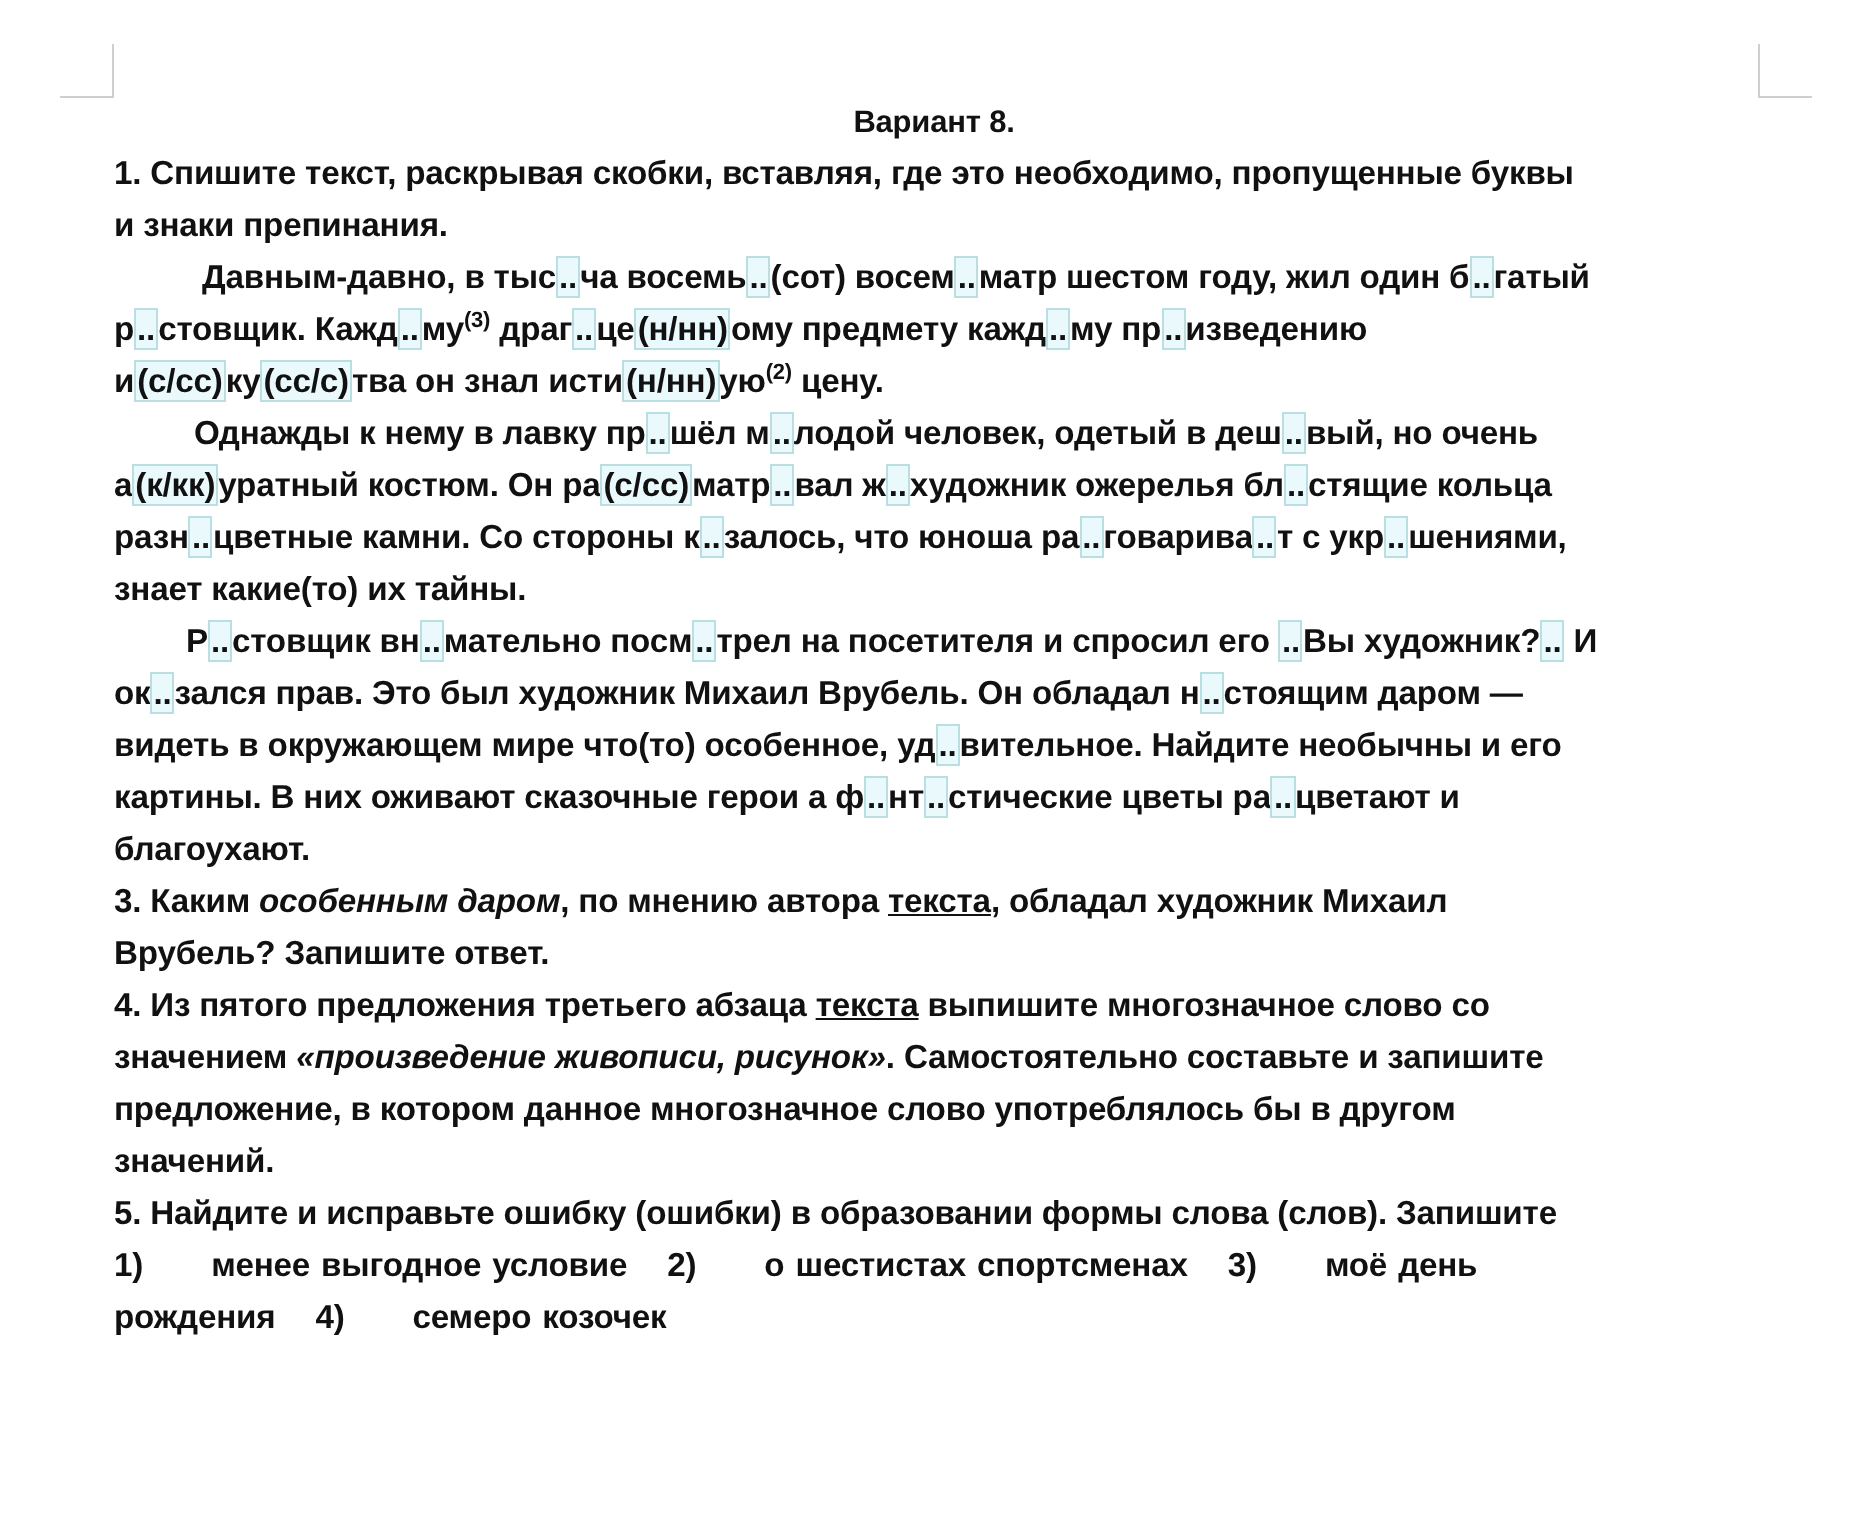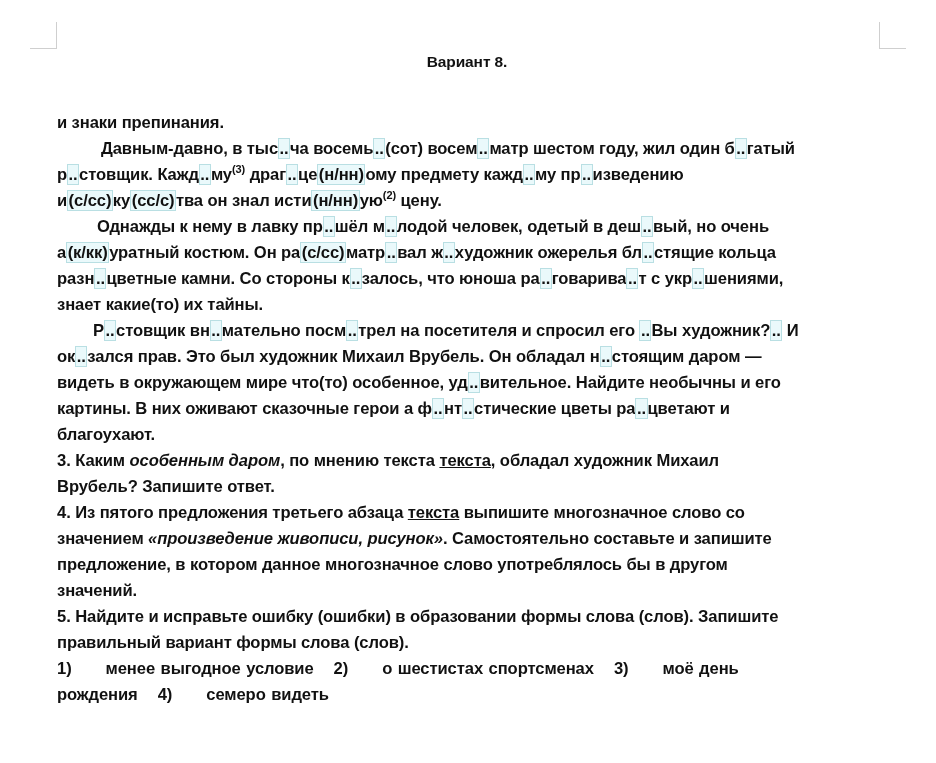--- a/index.html
+++ b/index.html
@@ -2,21 +2,21 @@
 <html><head>
 <meta charset="utf-8">
 <style>
   html, body { margin:0; padding:0; background:#ffffff; }
   body { width:936px; height:763px; position:relative; overflow:hidden;
          font-family:"Liberation Sans", "DejaVu Sans", sans-serif; color:#111111; }
   .corner { position:absolute; width:26px; height:26px; border-color:#cfcfcf; border-style:solid; border-width:0; }
   .corner-tl { left:30px; top:22px; border-right-width:1px; border-bottom-width:1px; }
   .corner-tr { left:879px; top:22px; border-left-width:1px; border-bottom-width:1px; }
   .page { position:absolute; left:57px; top:52px; width:820px; font-weight:bold; font-size:16.6px; line-height:26px; letter-spacing:-0.1px; }
-  .title { text-align:center; font-size:15.5px; line-height:20px; margin-bottom:12px; }
+  .title { text-align:center; font-size:15.5px; line-height:20px; margin-bottom:2px; }
   .p { margin:0; }
   .indent1 { text-indent:44px; }
   .indent2 { text-indent:40px; }
   .indent3 { text-indent:36px; }
   .gap { display:inline-block; background:#eaf9fb; border:1px solid #b9dfe3; padding:0 0.5px; line-height:19px; text-indent:0; }
   sup { font-size:11px; line-height:0; }
   .it { font-style:italic; }
   .u { text-decoration:underline; }
   .opt { word-spacing:1px; }
   .sp { display:inline-block; width:34px; }
@@ -25,21 +25,21 @@
 </head>
 <body>
 
 <div class="corner corner-tl"></div>
 <div class="corner corner-tr"></div>
 
 <div class="page">
   <div class="title">Вариант 8.</div>
 
   <div class="p">
-    <br>
+    <span>1. Спишите текст, раскрывая скобки, вставляя, где это необходимо, пропущенные буквы</span><br>
     <span>и знаки препинания.</span>
   </div>
 
   <div class="p indent1">
     <span>Давным-давно, в тыс</span><span class="gap">..</span><span>ча восемь</span><span class="gap">..</span><span>(сот) восем</span><span class="gap">..</span><span>матр шестом году, жил один б</span><span class="gap">..</span><span>гатый</span><br>
     <span>р</span><span class="gap">..</span><span>стовщик. Кажд</span><span class="gap">..</span><span>му</span><sup>(3)</sup><span> драг</span><span class="gap">..</span><span>це</span><span class="gap">(н/нн)</span><span>ому предмету кажд</span><span class="gap">..</span><span>му пр</span><span class="gap">..</span><span>изведению</span><br>
     <span>и</span><span class="gap">(с/сс)</span><span>ку</span><span class="gap">(сс/с)</span><span>тва он знал исти</span><span class="gap">(н/нн)</span><span>ую</span><sup>(2)</sup><span> цену.</span>
   </div>
 
   <div class="p indent2">
@@ -52,33 +52,32 @@
   <div class="p indent3">
     <span>Р</span><span class="gap">..</span><span>стовщик вн</span><span class="gap">..</span><span>мательно посм</span><span class="gap">..</span><span>трел на посетителя и спросил его </span><span class="gap">..</span><span>Вы художник?</span><span class="gap">..</span><span> И</span><br>
     <span>ок</span><span class="gap">..</span><span>зался прав. Это был художник Михаил Врубель. Он обладал н</span><span class="gap">..</span><span>стоящим даром —</span><br>
     <span>видеть в окружающем мире что(то) особенное, уд</span><span class="gap">..</span><span>вительное. Найдите необычны и его</span><br>
     <span>картины. В них оживают сказочные герои а ф</span><span class="gap">..</span><span>нт</span><span class="gap">..</span><span>стические цветы ра</span><span class="gap">..</span><span>цветают и</span><br>
     <span>благоухают.</span>
   </div>
 
 
   <div class="p">
-    <span>3. Каким </span><span class="it">особенным даром</span><span>, по мнению текста </span><span class="u">текста</span><span>, обладал художник Михаил</span><br>
+    <span>3. Каким </span><span class="it">особенным даром</span><span>, по мнению автора </span><span class="u">текста</span><span>, обладал художник Михаил</span><br>
     <span>Врубель? Запишите ответ.</span>
   </div>
 
   <div class="p">
     <span>4. Из пятого предложения третьего абзаца </span><span class="u">текста</span><span> выпишите многозначное слово со</span><br>
     <span>значением </span><span class="it">«произведение живописи, рисунок»</span><span>. Самостоятельно составьте и запишите</span><br>
     <span>предложение, в котором данное многозначное слово употреблялось бы в другом</span><br>
     <span>значений.</span>
   </div>
 
   <div class="p">
     <span>5. Найдите и исправьте ошибку (ошибки) в образовании формы слова (слов). Запишите</span><br>
-    <span>правильный вариант формы слова (слов).</span>
   </div>
 
   <div class="p opt">
     <span>1)</span><span class="sp"></span><span>менее выгодное условие</span><span class="sp2"></span><span>2)</span><span class="sp"></span><span>о шестистах спортсменах</span><span class="sp2"></span><span>3)</span><span class="sp"></span><span>моё день</span><br>
-    <span>рождения</span><span class="sp2"></span><span>4)</span><span class="sp"></span><span>семеро видеть</span>
+    <span>рождения</span><span class="sp2"></span><span>4)</span><span class="sp"></span><span>семеро козочек</span>
   </div>
 </div>
 
 </body></html>

